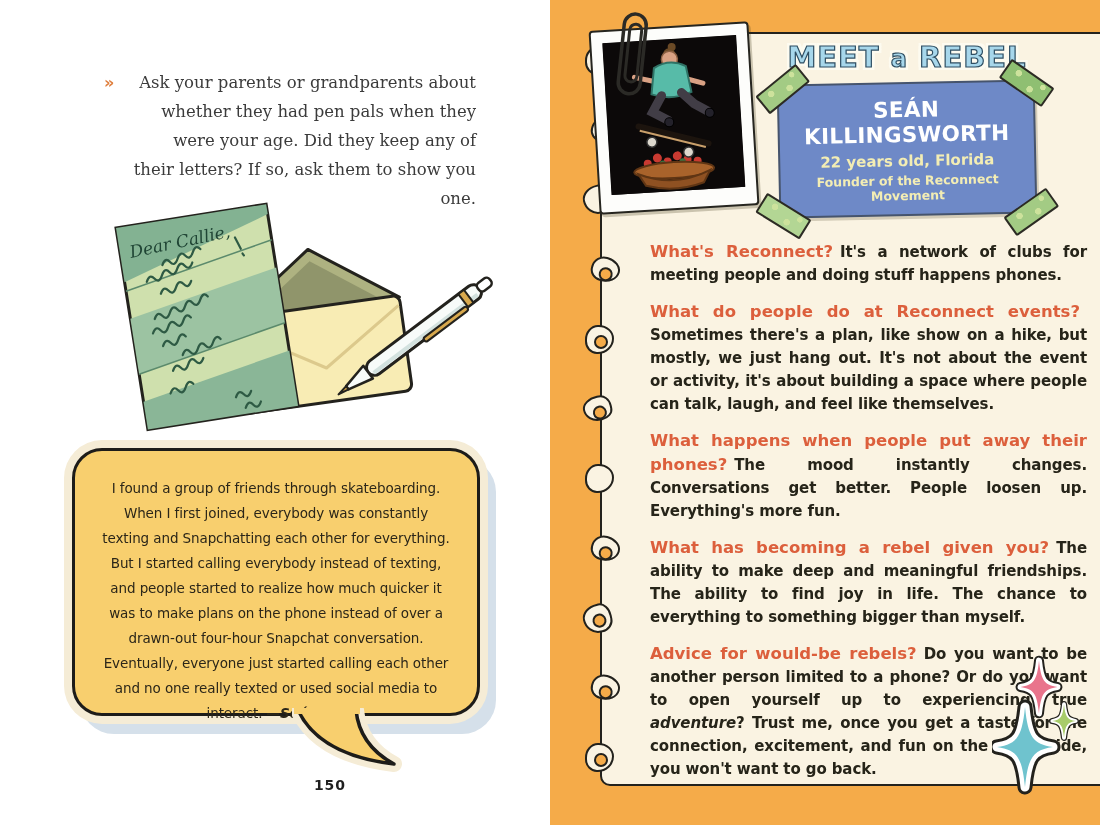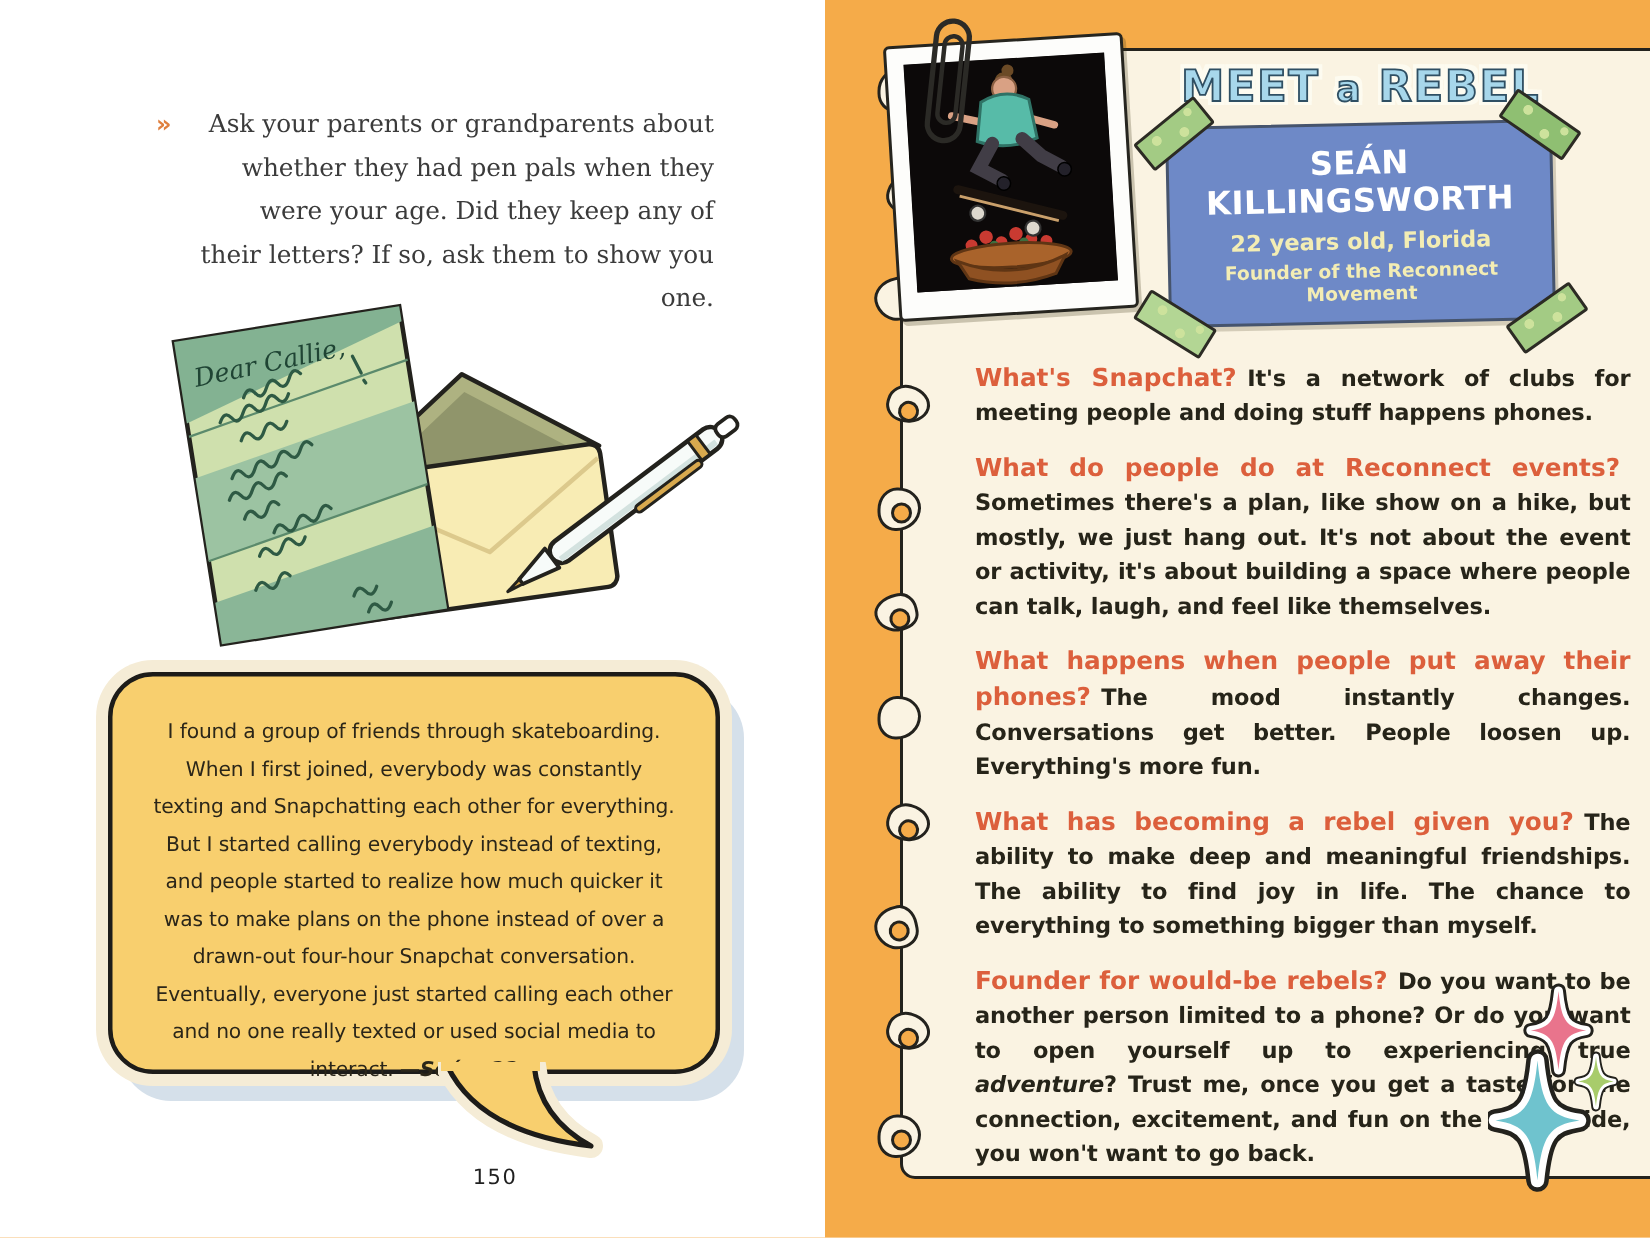--- a/index.html
+++ b/index.html
@@ -22,21 +22,21 @@
     position:absolute;left:72px;top:448px;width:408px;height:268px;box-sizing:border-box;
     background:#f8cf6e;border:3.5px solid #1d1c19;border-radius:30px;
     box-shadow:0 0 0 8px #f5ecd6, 12px 14px 0 4px #d5e0ea;
     padding:25px 24px 20px;text-align:center;z-index:2;
   }
   .bubble p{margin:0;font-size:13.5px;line-height:25px;color:#2b2619;letter-spacing:-0.1px;}
   .bubble .attribution{font-weight:bold;font-style:italic;}
   .bubble-tail{position:absolute;left:292px;top:708px;z-index:3;}
 
   .page-number{position:absolute;left:0;top:777px;width:660px;text-align:center;
-    font-size:14px;font-weight:normal;color:#1f1f1f;letter-spacing:1px;}
+    font-size:14px;font-weight:bold;color:#1f1f1f;letter-spacing:1px;}
 
   
   .paper{
     position:absolute;left:50px;top:32px;width:515px;height:754px;box-sizing:border-box;
     background:#faf3e2;border:2.5px solid #23221d;border-radius:10px;z-index:1;
   }
   .tears{position:absolute;left:-17px;top:12px;bottom:12px;width:34px;
     display:flex;flex-direction:column;justify-content:space-between;z-index:3;}
   .tear{width:29px;height:29px;background:#faf3e2;border:2.5px solid #23221d;
     border-radius:46% 54% 58% 42% / 52% 48% 55% 45%;position:relative;box-sizing:border-box;}
@@ -183,33 +183,33 @@
       <div class="tear">
           <div class="hole"></div>
         </div>
       <div class="tear">
           <div class="hole"></div>
         </div>
     </div>
 
     <div class="qa">
       <p class="qa-item">
-        <span class="q">What's Snapchat?</span><span class="a">It's a network of clubs for meeting people and doing stuff happens phones.</span>
+        <span class="q">What's Reconnect?</span><span class="a">It's a network of clubs for meeting people and doing stuff happens phones.</span>
       </p>
       <p class="qa-item">
         <span class="q">What do people do at Reconnect events?</span><span class="a">Sometimes there's a plan, like show on a hike, but mostly, we just hang out. It's not about the event or activity, it's about building a space where people can talk, laugh, and feel like themselves.</span>
       </p>
       <p class="qa-item">
         <span class="q">What happens when people put away their phones?</span><span class="a">The mood instantly changes. Conversations get better. People loosen up. Everything's more fun.</span>
       </p>
       <p class="qa-item">
         <span class="q">What has becoming a rebel given you?</span><span class="a">The ability to make deep and meaningful friendships. The ability to find joy in life. The chance to everything to something bigger than myself.</span>
       </p>
       <p class="qa-item">
-        <span class="q">Founder for would-be rebels?</span><span class="a"><span>Do you want to be another person limited to a phone? Or do you want to open yourself up to experiencing true </span><em>adventure</em><span>? Trust me, once you get a taste for the connection, excitement, and fun on the other side, you won't want to go back.</span></span>
+        <span class="q">Advice for would-be rebels?</span><span class="a"><span>Do you want to be another person limited to a phone? Or do you want to open yourself up to experiencing true </span><em>adventure</em><span>? Trust me, once you get a taste for the connection, excitement, and fun on the other side, you won't want to go back.</span></span>
       </p>
     </div>
   </div>
 
   <div class="polaroid">
     <div class="photo">
       <svg width="134" height="154" viewBox="0 0 134 154">
         <rect x="0" y="0" width="134" height="154" fill="#0c0909"></rect>
 
         <g>

